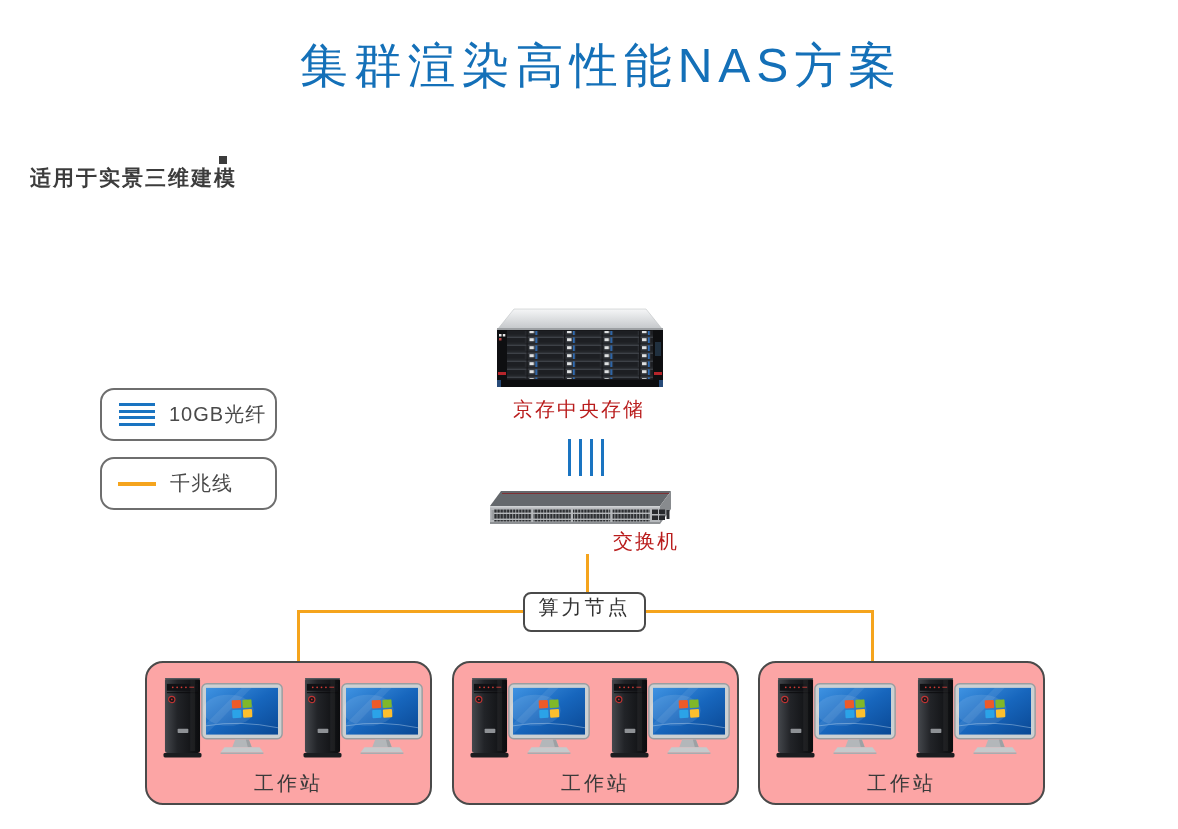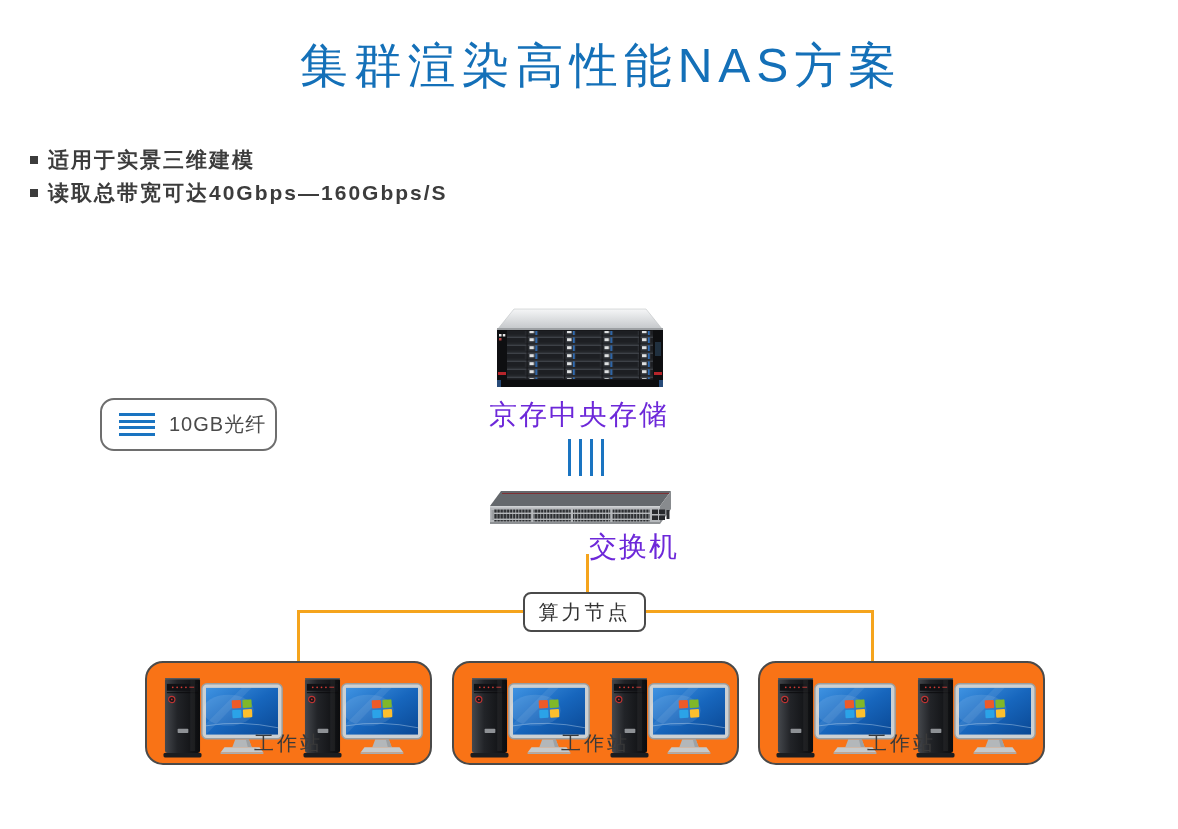--- a/index.html
+++ b/index.html
@@ -5,60 +5,60 @@
   html,body{margin:0;padding:0;background:#ffffff;}
   body{font-family:"Liberation Sans","DejaVu Sans",sans-serif;}
   .canvas{position:relative;width:1178px;height:829px;background:#ffffff;overflow:hidden;}
 
   
   .title{position:absolute;left:12px;top:34px;width:100%;text-align:center;
          font-size:48px;font-weight:normal;color:#1470b8;letter-spacing:6px;}
 
   
   .features{position:absolute;left:30px;top:146px;}
-  .feature{display:flex;align-items:flex-start;height:33px;
-           font-size:21px;font-weight:bold;color:#3c3c3c;letter-spacing:2px;line-height:27px;}
+  .feature{display:flex;align-items:flex-end;height:33px;
+           font-size:21px;font-weight:bold;color:#3c3c3c;letter-spacing:2px;line-height:27px;flex-direction:column;}
   .bullet{width:8px;height:8px;background:#3c3c3c;margin:10px 10px 0 0;flex:none;}
 
   
   .legend{position:absolute;left:100px;width:177px;height:53px;border:2px solid #6e6e6e;
           border-radius:14px;display:flex;align-items:center;box-sizing:border-box;background:#fff;}
-  .legend.fiber{top:398px;}
+  .legend.fiber{top:388px;}
   .legend.giga{top:457px;}
   .fiber-icon{width:36px;margin-left:17px;display:flex;flex-direction:column;gap:3.4px;}
   .fiber-icon .fl{height:3px;background:#1a74c1;}
   .giga-icon{width:38px;height:4px;background:#f5a41d;margin-left:16px;}
   .legend-label{font-size:20px;color:#4a4a4a;letter-spacing:1px;margin-left:14px;}
 
   
   .storage-svg{position:absolute;left:490px;top:304px;}
   .switch-svg{position:absolute;left:488px;top:484px;}
 
-  .node-label{position:absolute;text-align:center;font-size:28px;color:#6d28d9;letter-spacing:2px;}
+  .node-label{position:absolute;text-align:center;font-size:20px;color:#b91c1c;letter-spacing:2px;}
   .storage-label{left:479px;top:396px;width:200px;}
   .switch-label{left:479px;top:528px;width:200px;text-align:right;}
 
   
   .fline{position:absolute;top:439px;width:3px;height:37px;background:#1a74c1;}
   .oline{position:absolute;background:#f5a41d;}
   .v-sw{left:586px;top:554px;width:3px;height:40px;}
   .h-left{left:297px;top:610px;width:227px;height:3px;}
   .h-right{left:646px;top:610px;width:228px;height:3px;}
   .v-left{left:297px;top:610px;width:3px;height:52px;}
   .v-right{left:871px;top:610px;width:3px;height:52px;}
 
   
   .compute-box{position:absolute;left:523px;top:592px;width:123px;height:40px;box-sizing:border-box;
                border:2px solid #4a4a4a;border-radius:8px;background:#ffffff;
-               display:flex;align-items:center;justify-content:center;
+               display:flex;align-items:flex-start;justify-content:center;
                font-size:20px;color:#333333;letter-spacing:3px;}
 
   
-  .ws-group{position:absolute;top:661px;width:287px;height:104px;box-sizing:border-box;
-            border:2px solid #4a4a4a;border-radius:18px;background:#f97316;}
+  .ws-group{position:absolute;top:661px;width:287px;height:144px;box-sizing:border-box;
+            border:2px solid #4a4a4a;border-radius:18px;background:#fca5a5;}
   .ws-group.g0{left:145px;} .ws-group.g1{left:452px;} .ws-group.g2{left:758px;}
   .ws-label{position:absolute;left:0;bottom:6px;width:100%;text-align:center;
             font-size:20px;color:#3a3a3a;letter-spacing:3px;}
   .tower{position:absolute;width:39px;height:80px;}
   .monitor{position:absolute;width:82px;height:72px;}
   .t1{left:16px;top:15px;} .m1{left:54px;top:20px;}
   .t2{left:156px;top:15px;} .m2{left:194px;top:20px;}
 </style>
 </head>
 <body>
@@ -130,34 +130,34 @@
 
 <div class="canvas">
 
   <div class="title">集群渲染高性能NAS方案</div>
 
   <div class="features">
     <div class="feature">
       <span class="bullet"></span>
       <span>适用于实景三维建模</span>
     </div>
-    <div class="feature">
-      <span class="bullet"></span>
-      <span>读取总带宽可达40Gbps—160Gbps/S</span>
-    </div>
   </div>
 
   <div class="legend fiber">
     <span class="fiber-icon">
       <span class="fl"></span>
         <span class="fl"></span>
         <span class="fl"></span>
         <span class="fl"></span>
     </span>
     <span class="legend-label">10GB光纤</span>
+  </div>
+  <div class="legend giga">
+    <span class="giga-icon"></span>
+    <span class="legend-label">千兆线</span>
   </div>
 
   <svg class="storage-svg" width="180" height="88" viewBox="0 0 180 88">
     <polygon points="7,26 24,5 156,5 173,26" fill="url(#lidg)" stroke="#b5b8ba" stroke-width="0.5"></polygon>
     <rect x="7" y="24" width="166" height="3" fill="#9da0a3"></rect>
     <rect x="7" y="26" width="166" height="50" fill="#17181b"></rect>
     <rect x="17" y="27" width="150" height="48" fill="url(#drivep)"></rect>
     <rect x="7" y="26" width="10" height="50" fill="#0e0f11"></rect>
     <rect x="9" y="30" width="2.5" height="2.5" fill="#e8e8e8"></rect>
     <rect x="12.8" y="30" width="2.5" height="2.5" fill="#e8e8e8"></rect>

